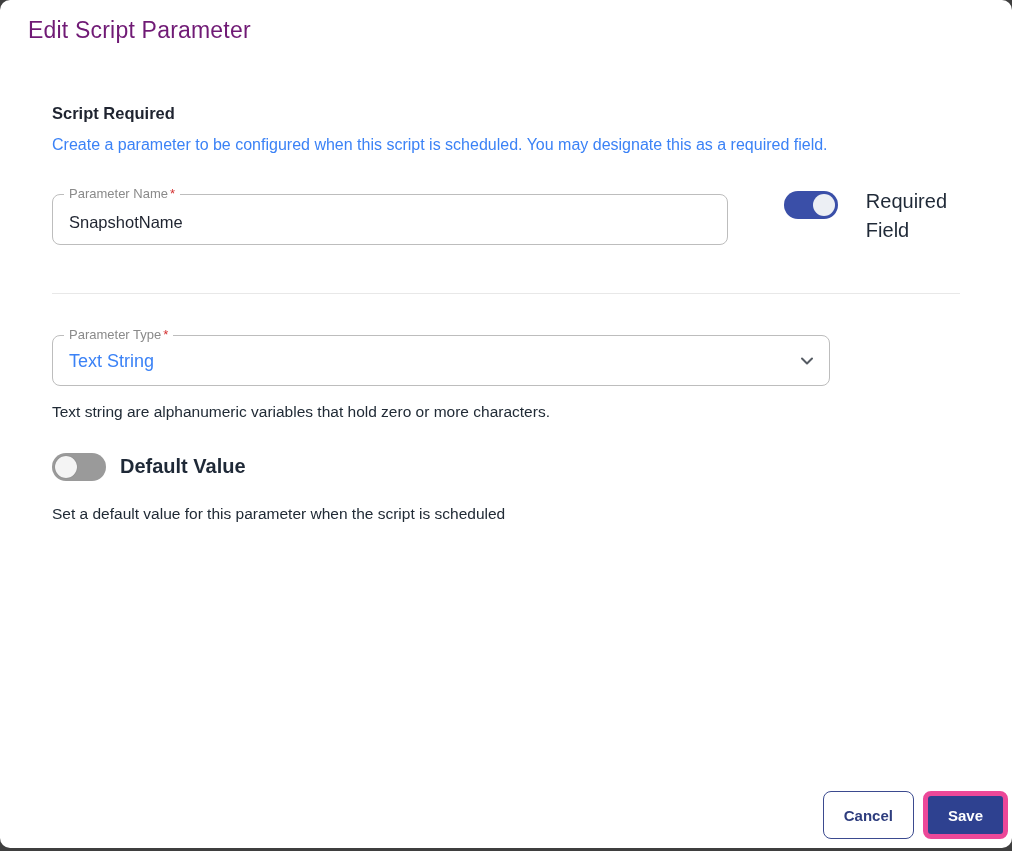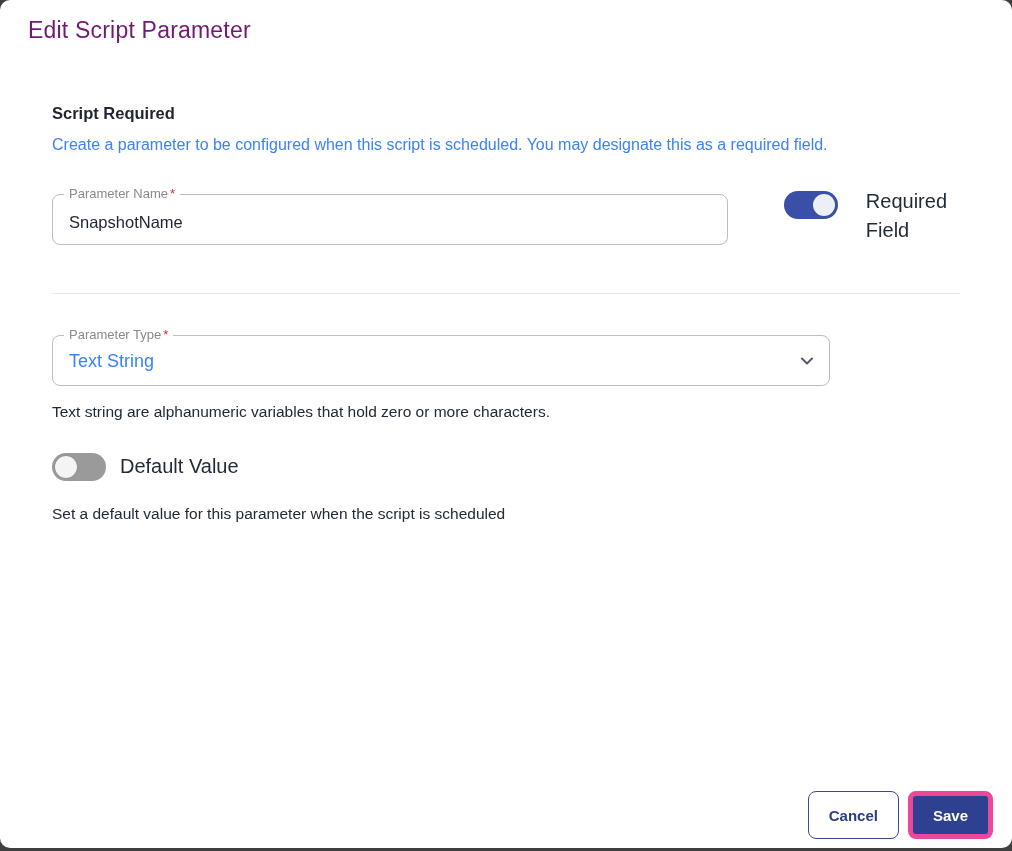--- a/index.html
+++ b/index.html
@@ -123,26 +123,26 @@
   .helper {
     margin-top: 17px;
     font-size: 15.5px;
     color: #212b36;
   }
   .default-row {
     margin-top: 31px;
     display: flex;
     align-items: center;
   }
-  .default-row .toggle-label { margin-left: 14px; }
+  .default-row .toggle-label { margin-left: 14px; font-weight: bold; }
   .helper-default { margin-top: 24px; }
   
   .footer {
     position: absolute;
-    right: 19px; bottom: 9px;
+    right: 4px; bottom: 9px;
     display: flex;
     gap: 9px;
   }
   .btn {
     height: 48px;
     border-radius: 8px;
     font-family: "Liberation Sans", sans-serif;
     font-size: 15px;
     font-weight: 700;
     cursor: pointer;

